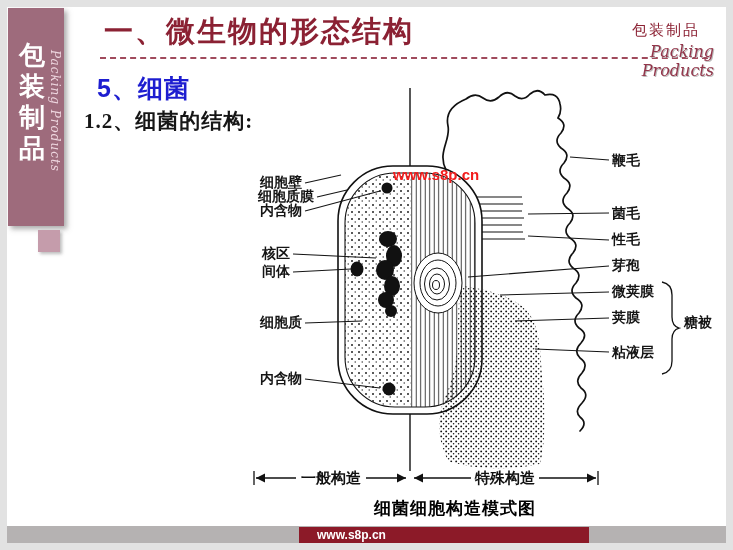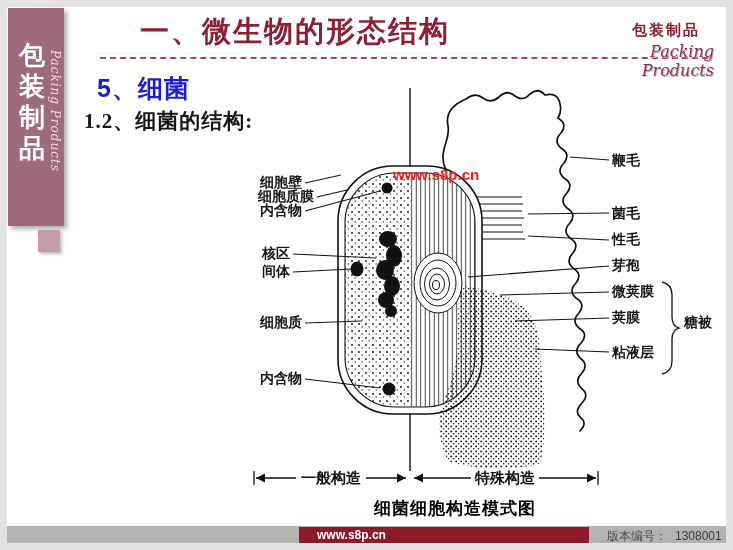--- a/index.html
+++ b/index.html
@@ -11,25 +11,25 @@
            box-shadow:3px 3px 5px rgba(90,90,90,.5);z-index:10;}
   .sidebar-chars{position:absolute;left:9px;top:32px;width:30px;text-align:center;
                  color:#fff;font-size:26px;line-height:31px;font-weight:600;}
   .sidebar-script{position:absolute;left:40px;top:42px;height:172px;writing-mode:vertical-rl;
                   font-family:"DejaVu Serif",serif;font-style:italic;font-size:12px;
                   color:#eed6df;letter-spacing:1px;}
   .sidebar-tail{position:absolute;left:38px;top:230px;width:22px;height:22px;background:#c59cab;
                 box-shadow:2px 2px 3px rgba(90,90,90,.4);z-index:10;}
   
   .page-title{position:absolute;left:104px;top:12px;font-size:29px;font-weight:700;
-              color:#8b2133;letter-spacing:2px;z-index:10;margin-left:36px;}
+              color:#8b2133;letter-spacing:2px;z-index:10;}
   .dashed-line{position:absolute;left:100px;top:57px;width:608px;height:0;
                border-top:2px dashed #a04a5c;z-index:10;}
   .brand-cn{position:absolute;left:618px;top:21px;width:96px;text-align:center;font-size:15px;
-            font-weight:700;color:#8b2133;letter-spacing:2px;z-index:10;}
+            font-weight:400;color:#8b2133;letter-spacing:2px;z-index:10;}
   .brand-en{position:absolute;left:580px;top:42px;width:134px;text-align:right;
             font-family:"DejaVu Serif",serif;font-style:italic;font-size:16px;color:#93364b;
             text-shadow:1px 1px 0 #bbb;z-index:10;}
   
   .sec-blue{position:absolute;left:97px;top:72px;font-size:25px;font-weight:700;color:#1d1dd0;
             letter-spacing:1px;z-index:10;}
   .sec-black{position:absolute;left:84px;top:107px;font-size:21px;font-weight:600;color:#161616;
              font-family:Liberation Serif, serif;letter-spacing:1px;z-index:10;}
   .watermark{position:absolute;left:393px;top:166px;font-size:15px;font-weight:700;color:#f21d1d;z-index:12;}
   
@@ -180,18 +180,15 @@
   <text class="dspan" x="331" y="483" text-anchor="middle">一般构造</text>
   <text class="dspan" x="505" y="483" text-anchor="middle">特殊构造</text>
 
   <text class="dcaption" x="455" y="514" text-anchor="middle">细菌细胞构造模式图</text>
 </svg>
 
 <div class="footer-strip">
   <div class="footer-bar">
     <span>www.s8p.cn</span>
   </div>
-  <div class="footer-version">
-    <span>版本编号：</span><span class="num">1308001</span>
-  </div>
 </div>
 
 <div class="frame-overlay"></div>
 
 </body></html>

